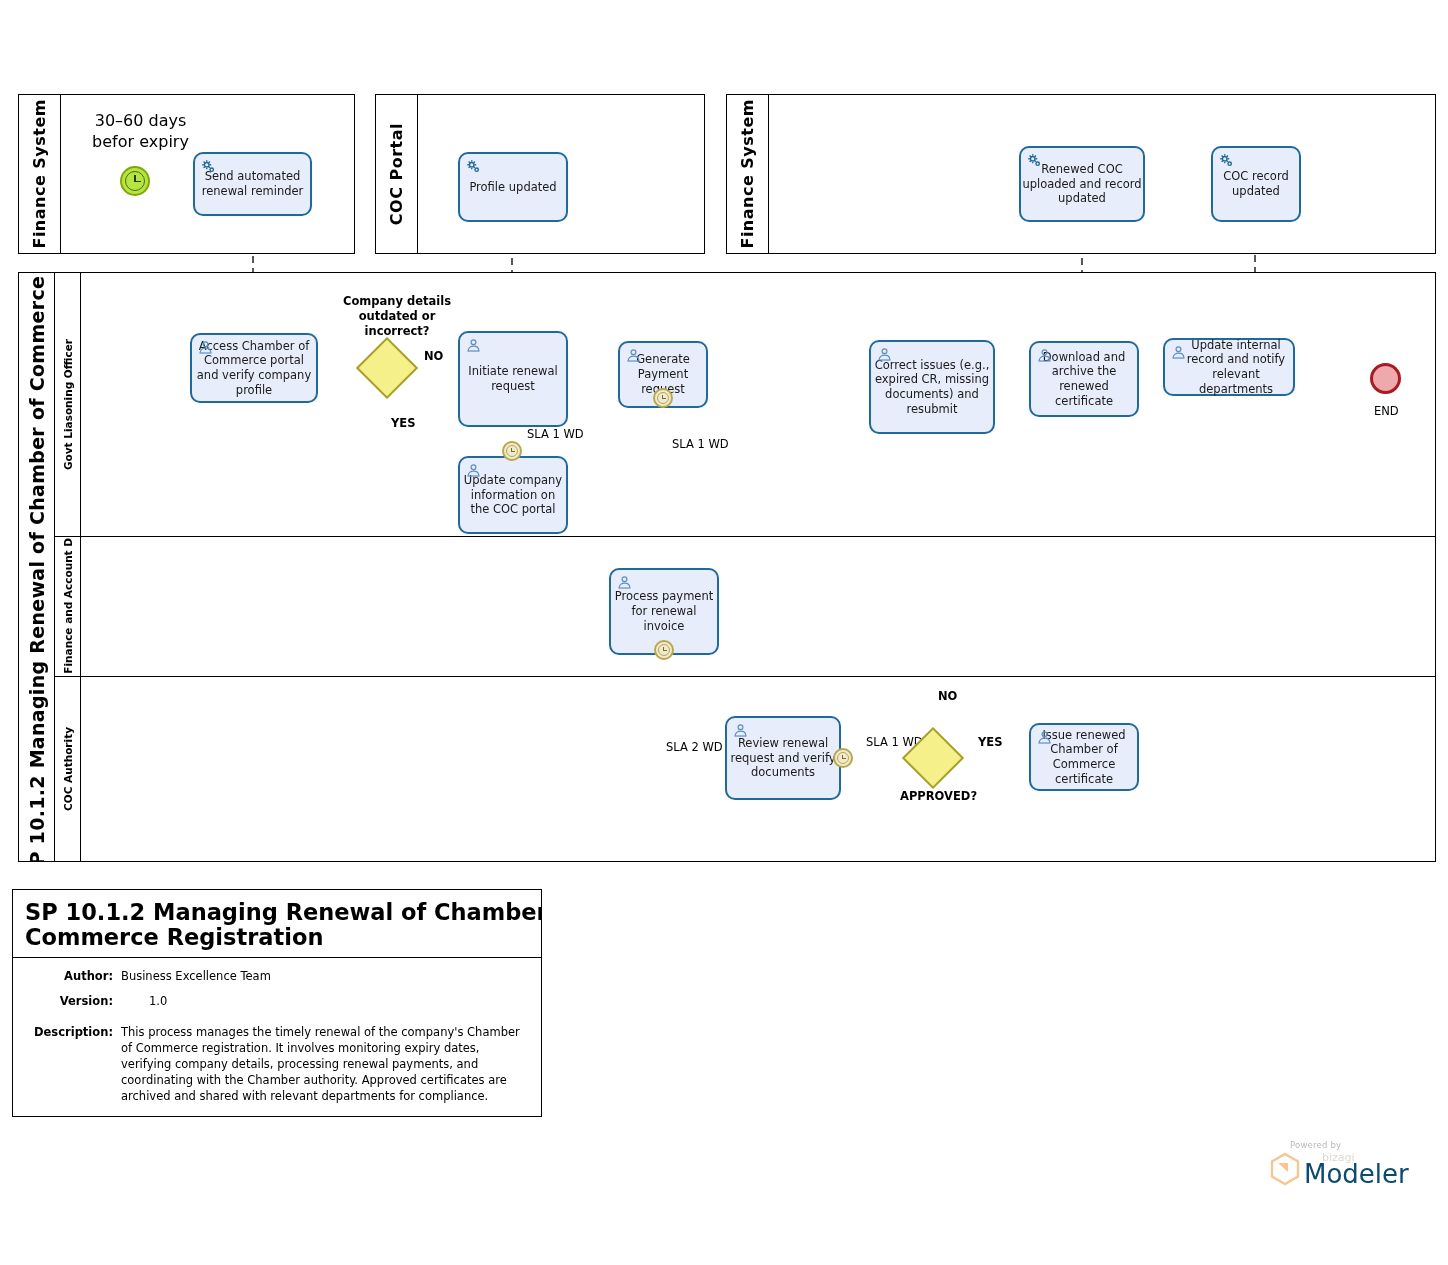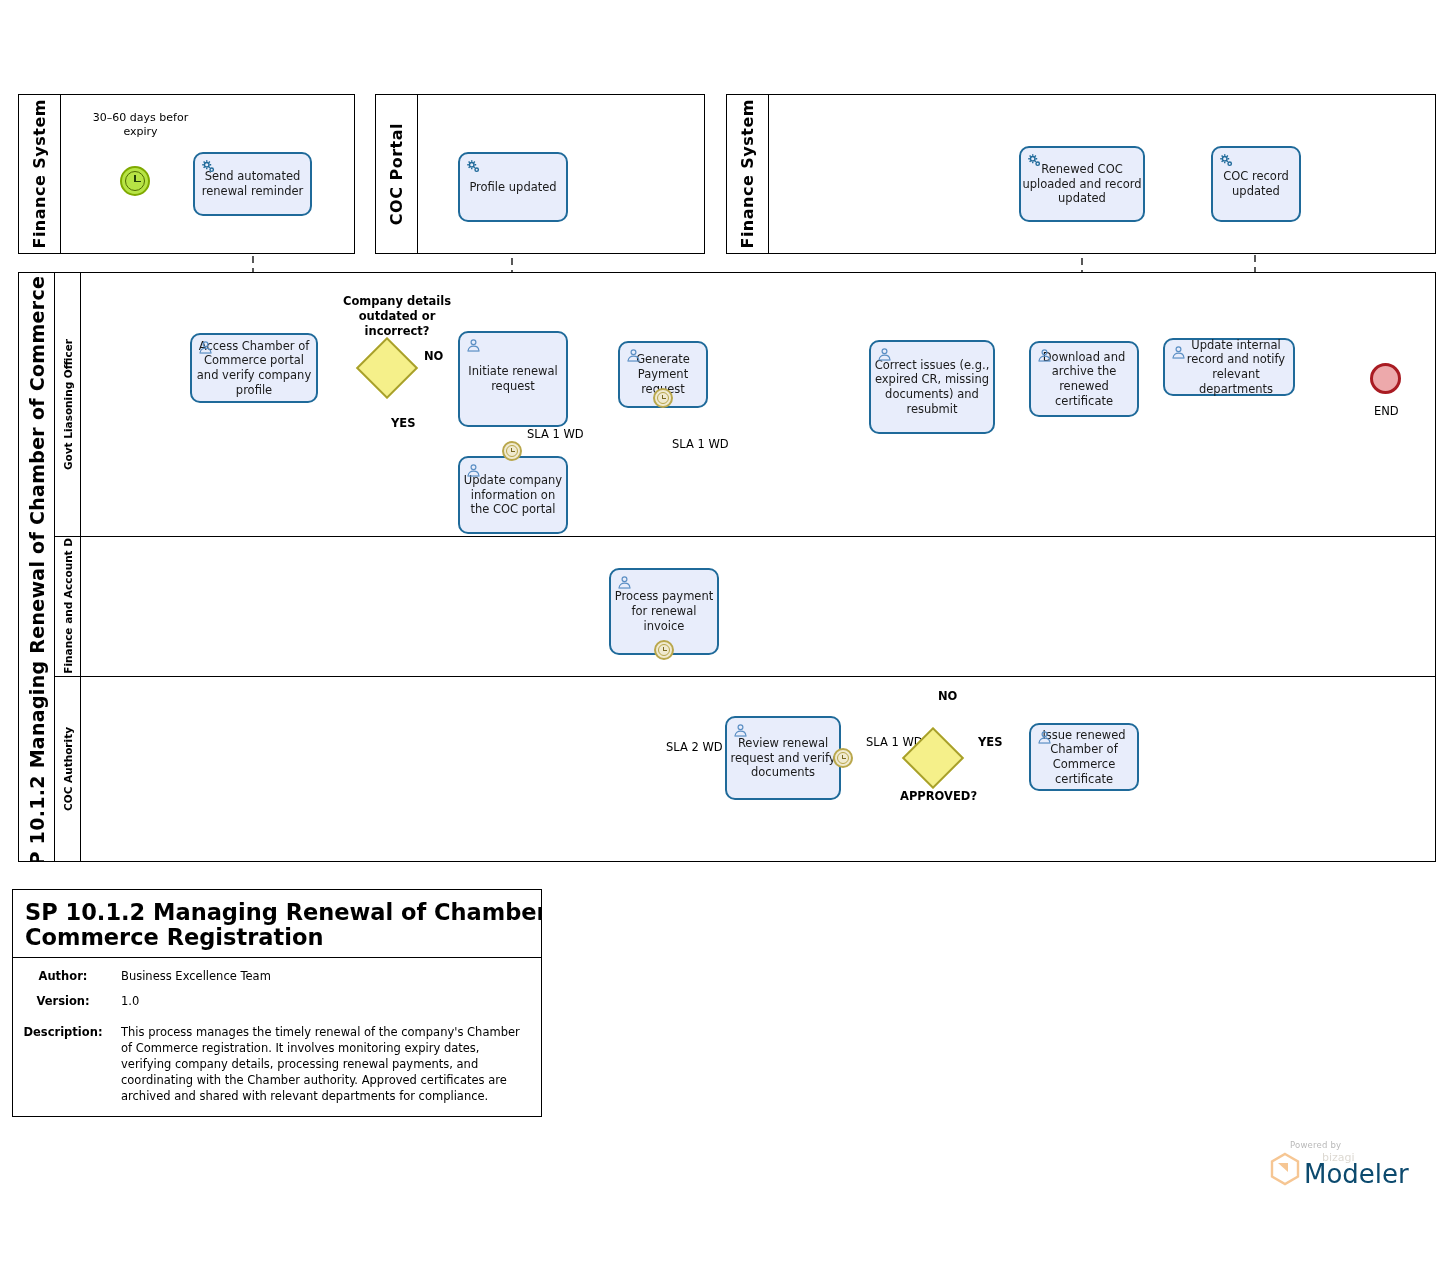--- a/index.html
+++ b/index.html
@@ -63,21 +63,21 @@
   .lbl-bold{position:absolute;font-size:11.5px;font-weight:bold;color:#000;white-space:nowrap;text-align:center;}
 
   svg.wires{position:absolute;left:0;top:0;width:1448px;height:1265px;pointer-events:none;}
 
   
   .infobox{position:absolute;border:1.5px solid #000;background:#fff;box-sizing:border-box;overflow:hidden;}
   .infobox .ttl{font-size:22.5px;font-weight:bold;line-height:1.12;padding:10px 10px 7px 12px;
                 white-space:nowrap;border-bottom:1.5px solid #000;}
   .infobox .ttl .l2{display:block;}
   .inforow{display:flex;font-size:11.5px;padding:1px 0 1px 0;}
-  .inforow .k{width:100px;text-align:center;font-weight:bold;flex:0 0 100px;padding-right:8px;}
+  .inforow .k{width:100px;text-align:right;font-weight:bold;flex:0 0 100px;padding-right:8px;}
   .inforow .v{flex:1;line-height:1.38;padding-right:12px;}
   .infobody{padding:10px 0 0 0;}
 
   
   .brand{position:absolute;}
   .brand .pw{font-size:8.5px;color:#b9b9b9;letter-spacing:.2px;margin-left:22px;}
   .brand .row{display:flex;align-items:center;margin-top:1px;}
   .brand .bz{font-size:11px;color:#ddd9d2;line-height:1;margin-left:20px;}
   .brand .md{font-size:26px;color:#0c4a6e;line-height:1;margin-left:2px;margin-top:-2px;}
 </style>
@@ -143,21 +143,21 @@
 
   <div class="pool" style="left:18px;top:94px;width:337px;height:160px;">
     <div class="pool-hdr">
       <span>Finance System</span>
     </div>
   </div>
 
   <div class="ev-start" style="left:120px;top:166px;">
     <div class="ring"></div>
   </div>
-  <div class="lbl-free" style="left:83px;top:111px;width:115px;white-space:normal;text-align:center;font-size:11px;line-height:1.3;">30–60 days befor expiry</div>
+  <div class="lbl-free" style="left:83px;top:111px;width:115px;white-space:normal;text-align:center;font-size:16px;line-height:1.3;">30–60 days befor expiry</div>
 
   <div class="task svc" style="left:193px;top:152px;width:119px;height:64px;">
     <svg class="tico" viewBox="0 0 24 24">
       <g fill="none" stroke="#1f6a9a" stroke-width="2">
         <circle cx="9.5" cy="9.5" r="3.2"></circle>
         <path d="M9.5 3.2 v2 M9.5 14 v2 M3.2 9.5 h2.2 M13.6 9.5 h2.2 M5.1 5.1 l1.6 1.6 M12.3 12.3 l1.6 1.6 M13.9 5.1 l-1.6 1.6 M6.7 12.3 l-1.6 1.6"></path>
         <circle cx="16.5" cy="16.5" r="2.4"></circle>
       </g>
     </svg>
     <div class="lbl">Send automated renewal reminder</div>
@@ -371,21 +371,21 @@
   <div class="infobox" style="left:12px;top:889px;width:530px;height:228px;">
     <div class="ttl">
       <span>SP 10.1.2 Managing Renewal of Chamber</span>
       <span class="l2">Commerce Registration</span>
     </div>
     <div class="infobody">
       <div class="inforow">
         <div class="k">Author:</div>
         <div class="v">Business Excellence Team</div>
       </div>
-      <div class="inforow" style="margin-top:7px;">
+      <div class="inforow" style="margin-top:7px;gap:28px;">
         <div class="k">Version:</div>
         <div class="v">1.0</div>
       </div>
       <div class="inforow" style="margin-top:13px;">
         <div class="k">Description:</div>
         <div class="v">This process manages the timely renewal of the company's Chamber of Commerce registration. It involves monitoring expiry dates, verifying company details, processing renewal payments, and coordinating with the Chamber authority. Approved certificates are archived and shared with relevant departments for compliance.</div>
       </div>
     </div>
   </div>
 

